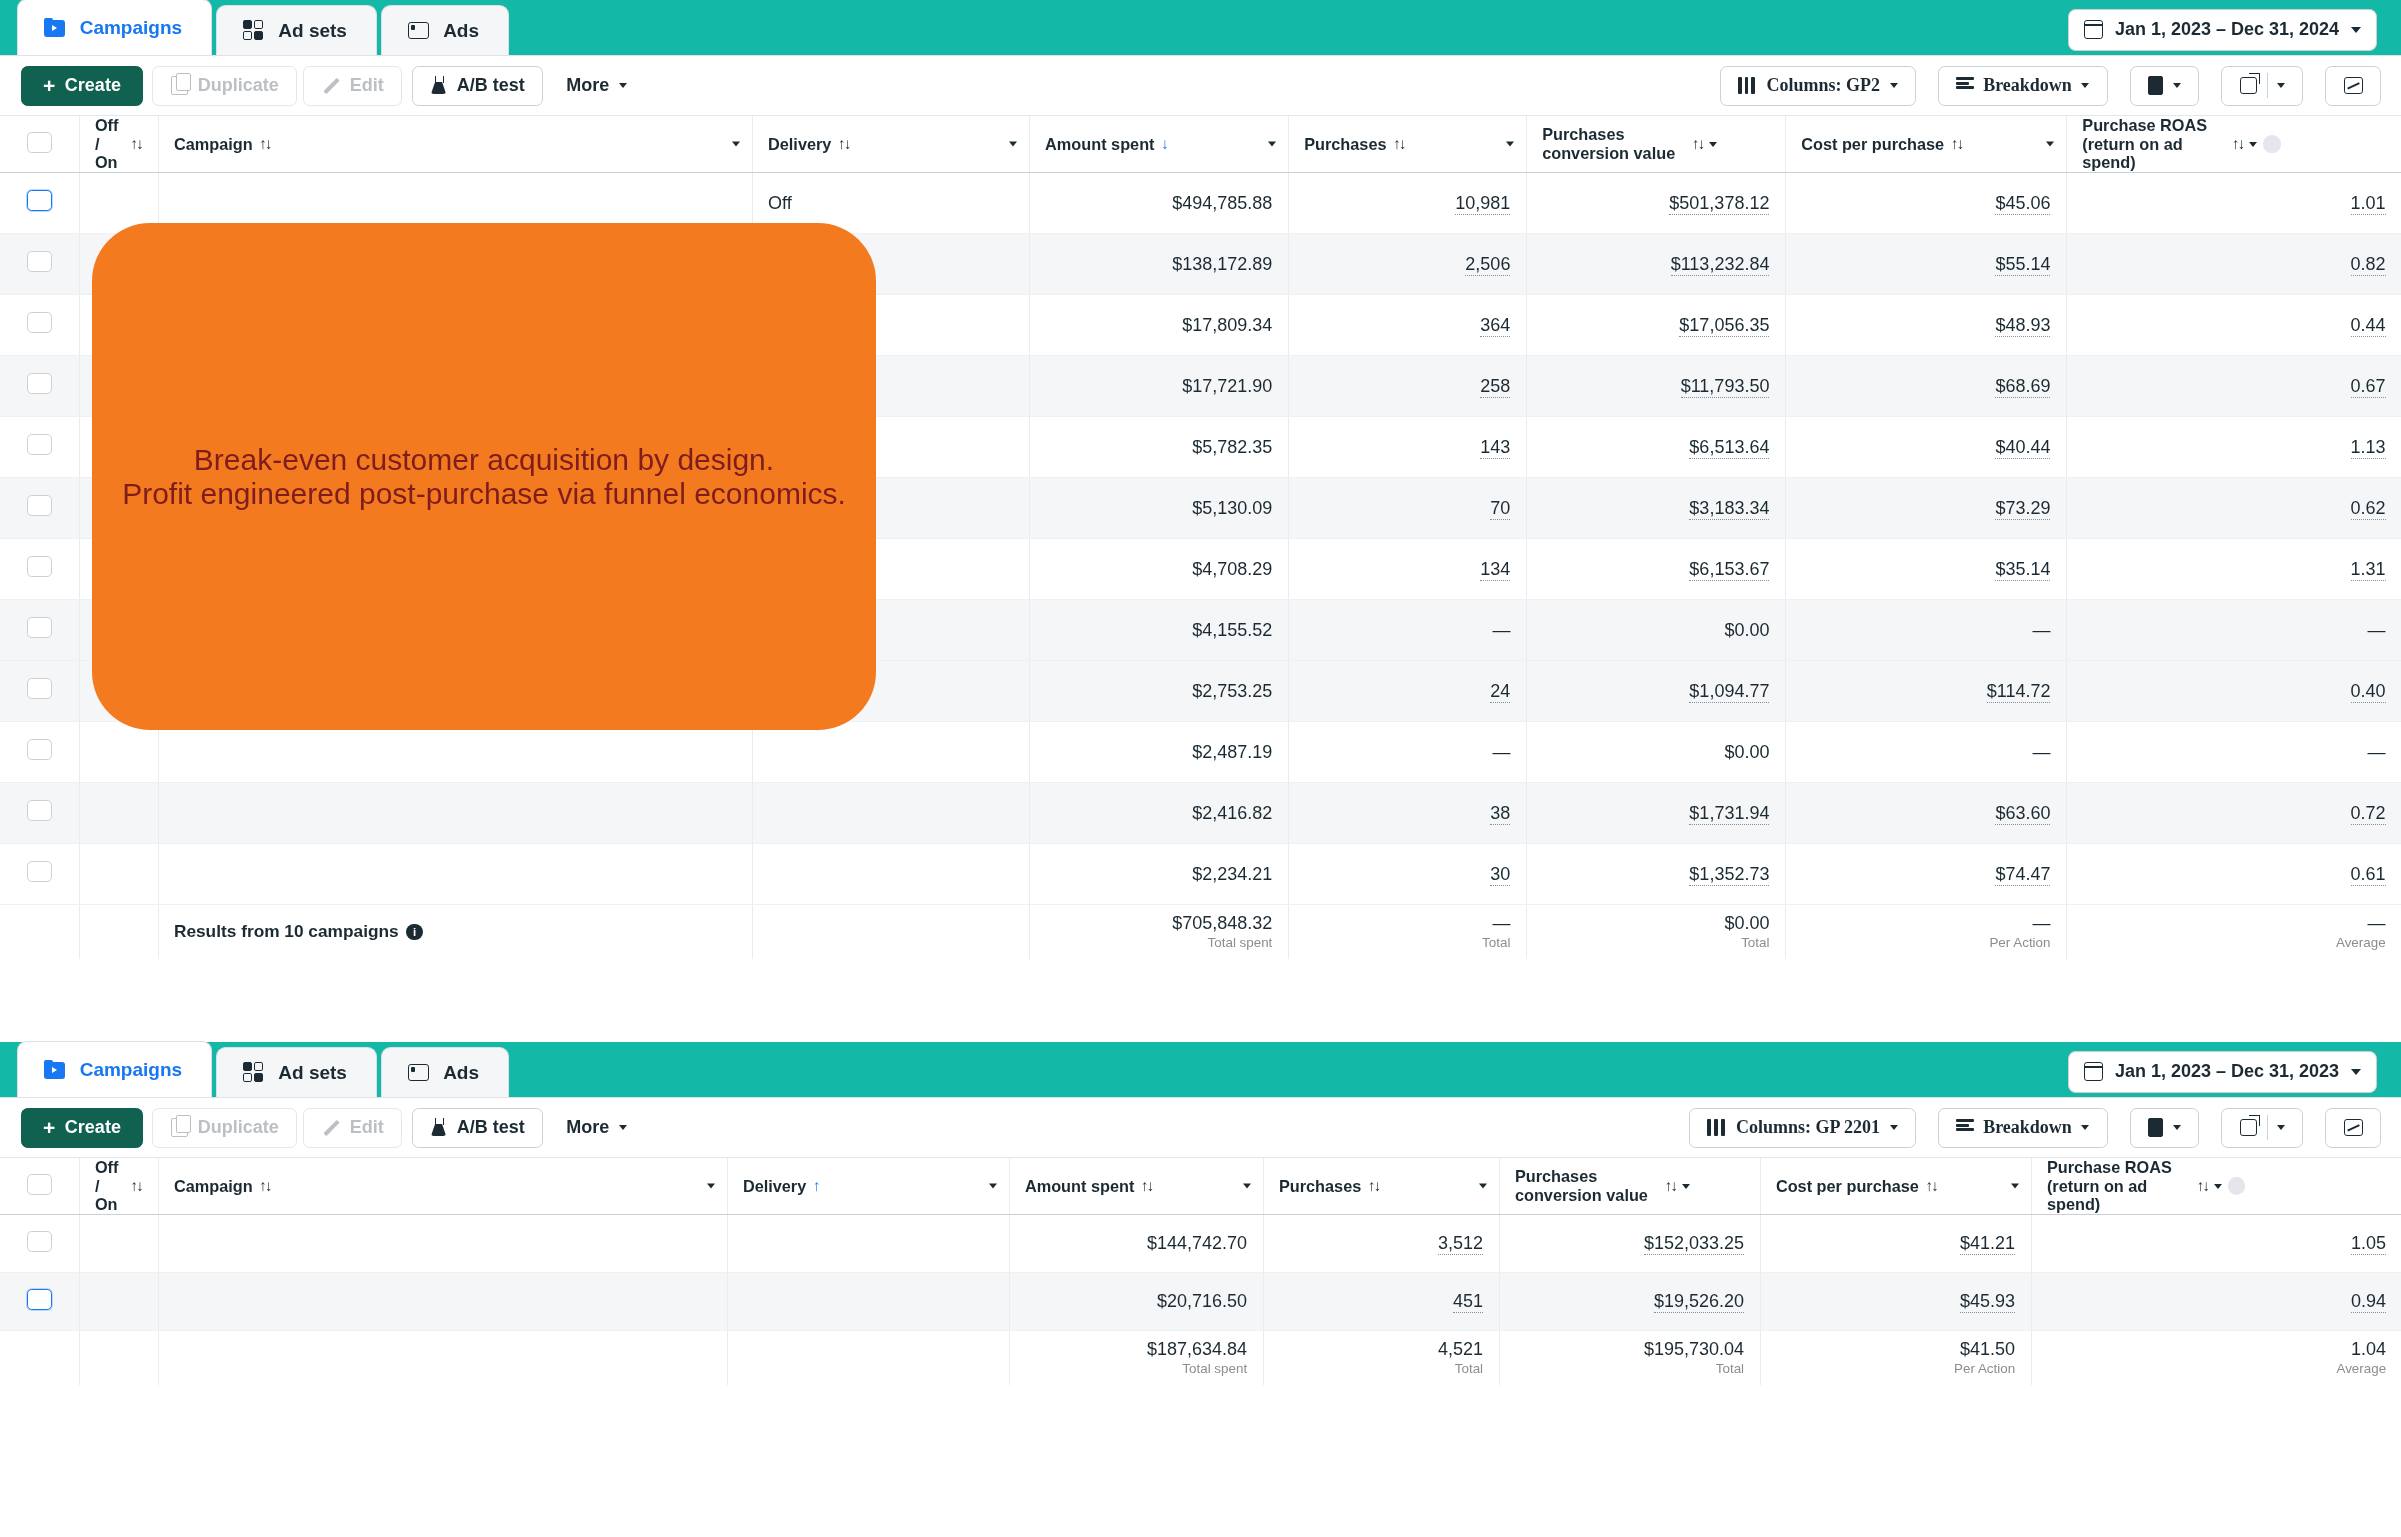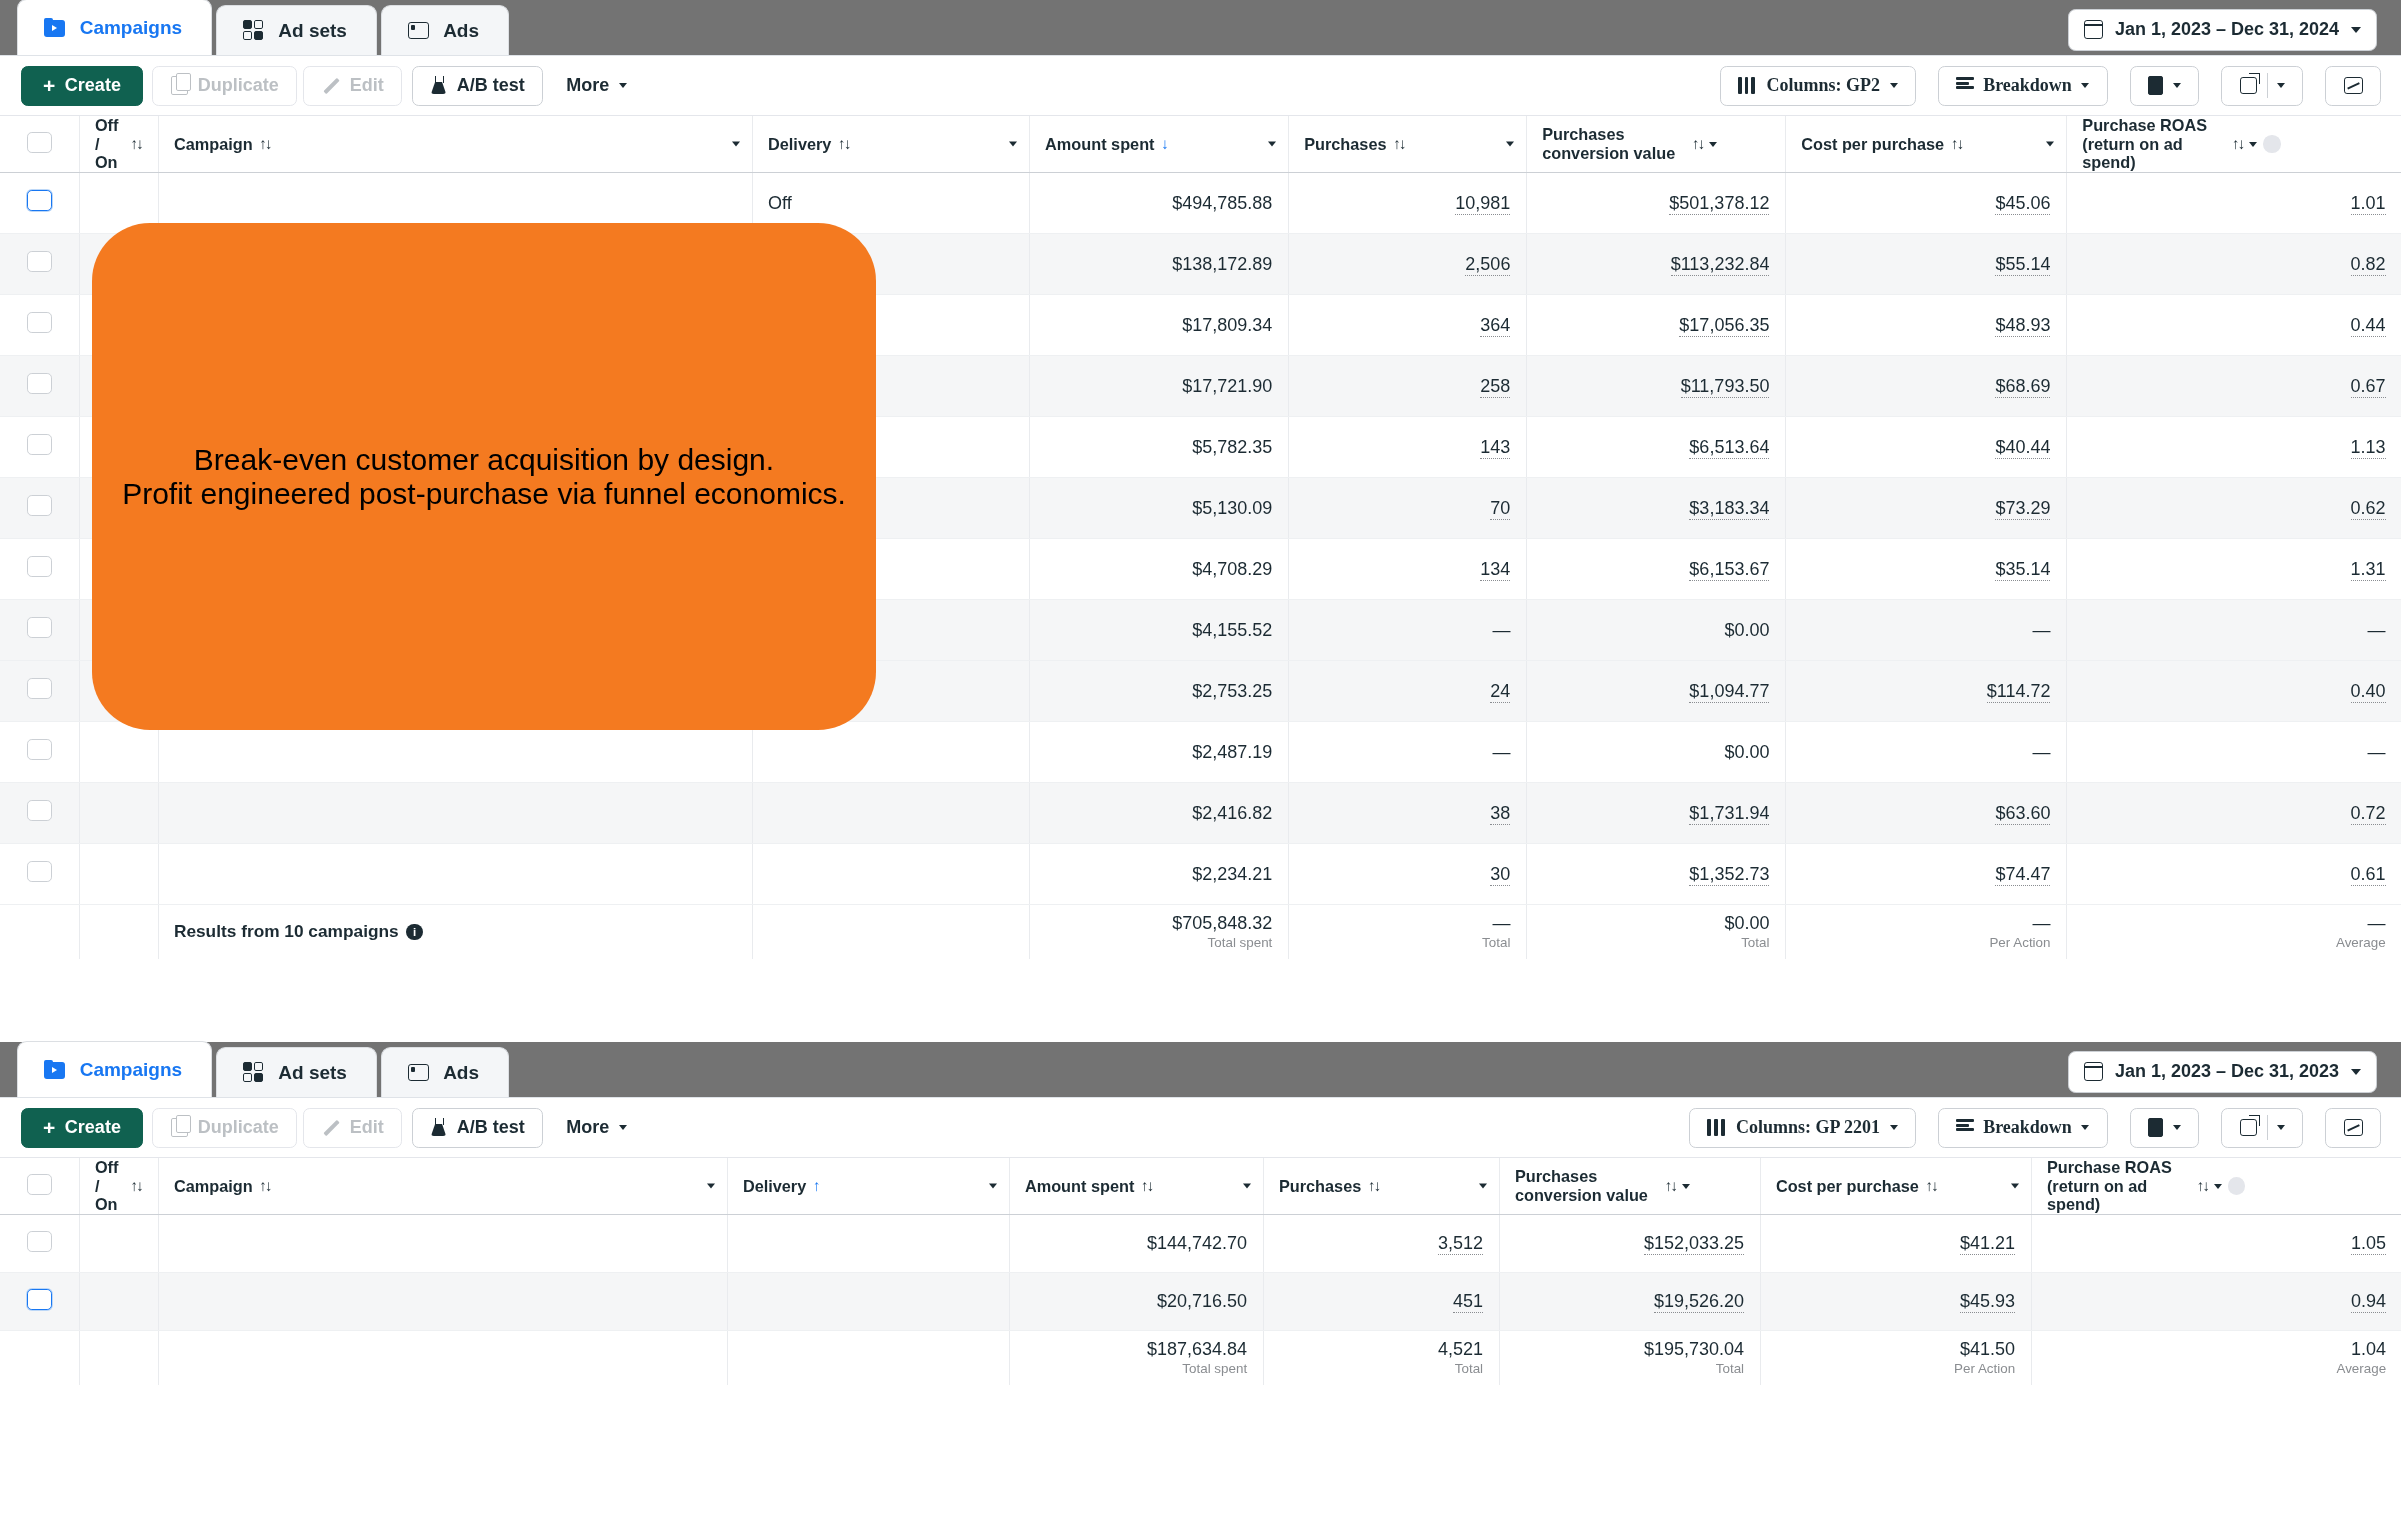--- a/index.html
+++ b/index.html
@@ -12,21 +12,21 @@
   }
   .screen { position:relative; width:2402px; height:1537px; overflow:hidden; background:#fff; }
 
   
   .panel { position:absolute; left:0; width:2402px; background:#fff; }
   .panel.p1 { top:0; height:1042px; }
   .panel.p2 { top:1042px; height:495px; }
 
   
   .tabstrip {
-    position:relative; height:56px; background:#737373;
+    position:relative; height:56px; background:#14b8a6;
     display:flex; align-items:flex-end; padding-left:17.3px;
     border-bottom:1px solid #dfe3e8;
   }
   .tab {
     height:50px; display:flex; align-items:center; gap:13.4px;
     padding:0 29px 0 25px; background:#f4f6f8;
     border:1px solid #dcdfe3; border-bottom:none;
     border-radius:9.6px 9.6px 0 0; margin-right:3.8px;
     font-size:19px; font-weight:700; color:#1c2b33; white-space:nowrap;
   }
@@ -120,21 +120,21 @@
   tfoot td { height:54px; font-size:18px; font-weight:400; border-top:1.9px solid #e4e6eb; border-bottom:none; }
   tfoot .sub { display:block; font-size:13.4px; color:#8a8d91; line-height:1.3; }
   .results { font-size:17.3px; font-weight:700; color:#1c2b33; display:flex; align-items:center; gap:7.7px; }
   .infodot { display:inline-flex; width:16.3px;height:16.3px;border-radius:50%;background:#1c2b33;color:#fff;
     font-size:11.5px; font-weight:700; align-items:center; justify-content:center; }
 
   
   .callout {
     position:absolute; background:#F47A20; border-radius:58px;
     display:flex; align-items:center; justify-content:center; text-align:center;
-    color:#000000; padding:0 30px; z-index:40;
+    color:#7f1d1d; padding:0 30px; z-index:40;
   }
   .callout span { display:block; font-size:30px; line-height:1.12; font-weight:400; }
   #callout1 { left:92px; top:223px; width:784px; height:507px; }
 
   .gapstrip { position:absolute; left:0; top:1042px; width:2402px; height:3.8px; background:#eff2f5; }
 </style>
 </head>
 <body>
 
 <div class="screen">

